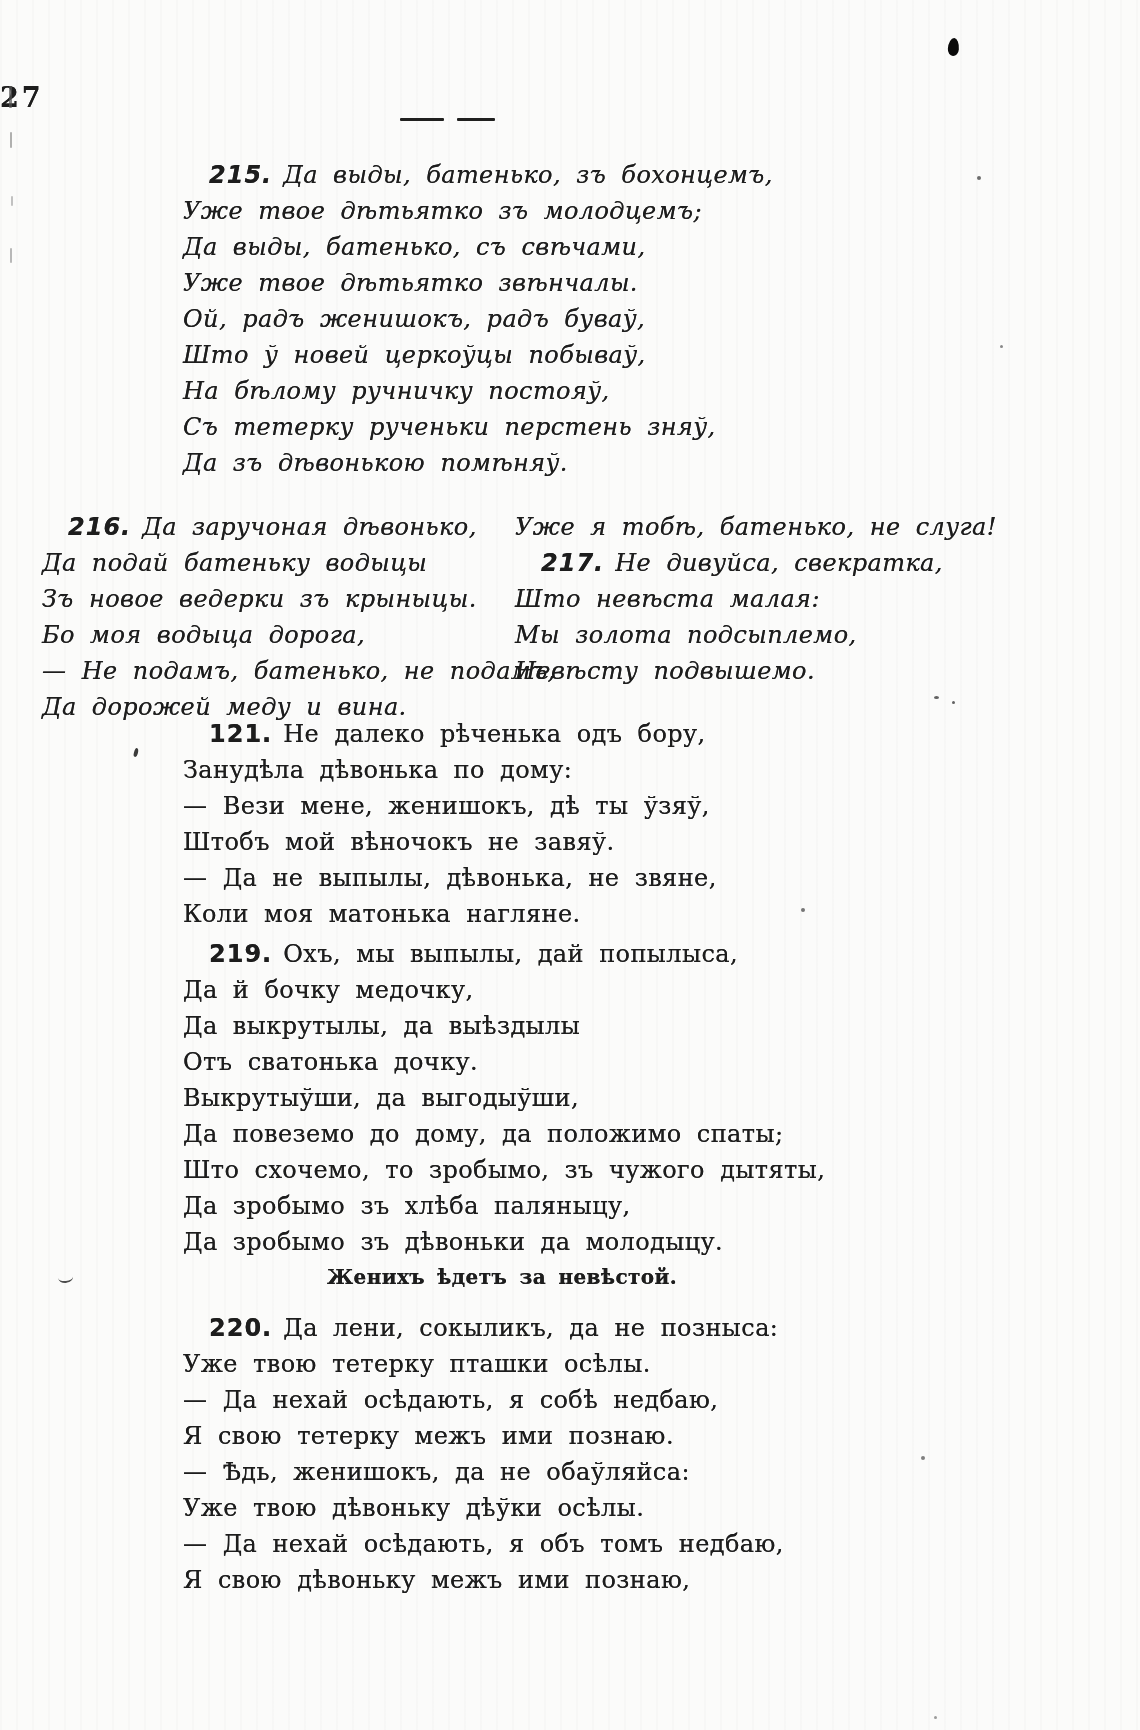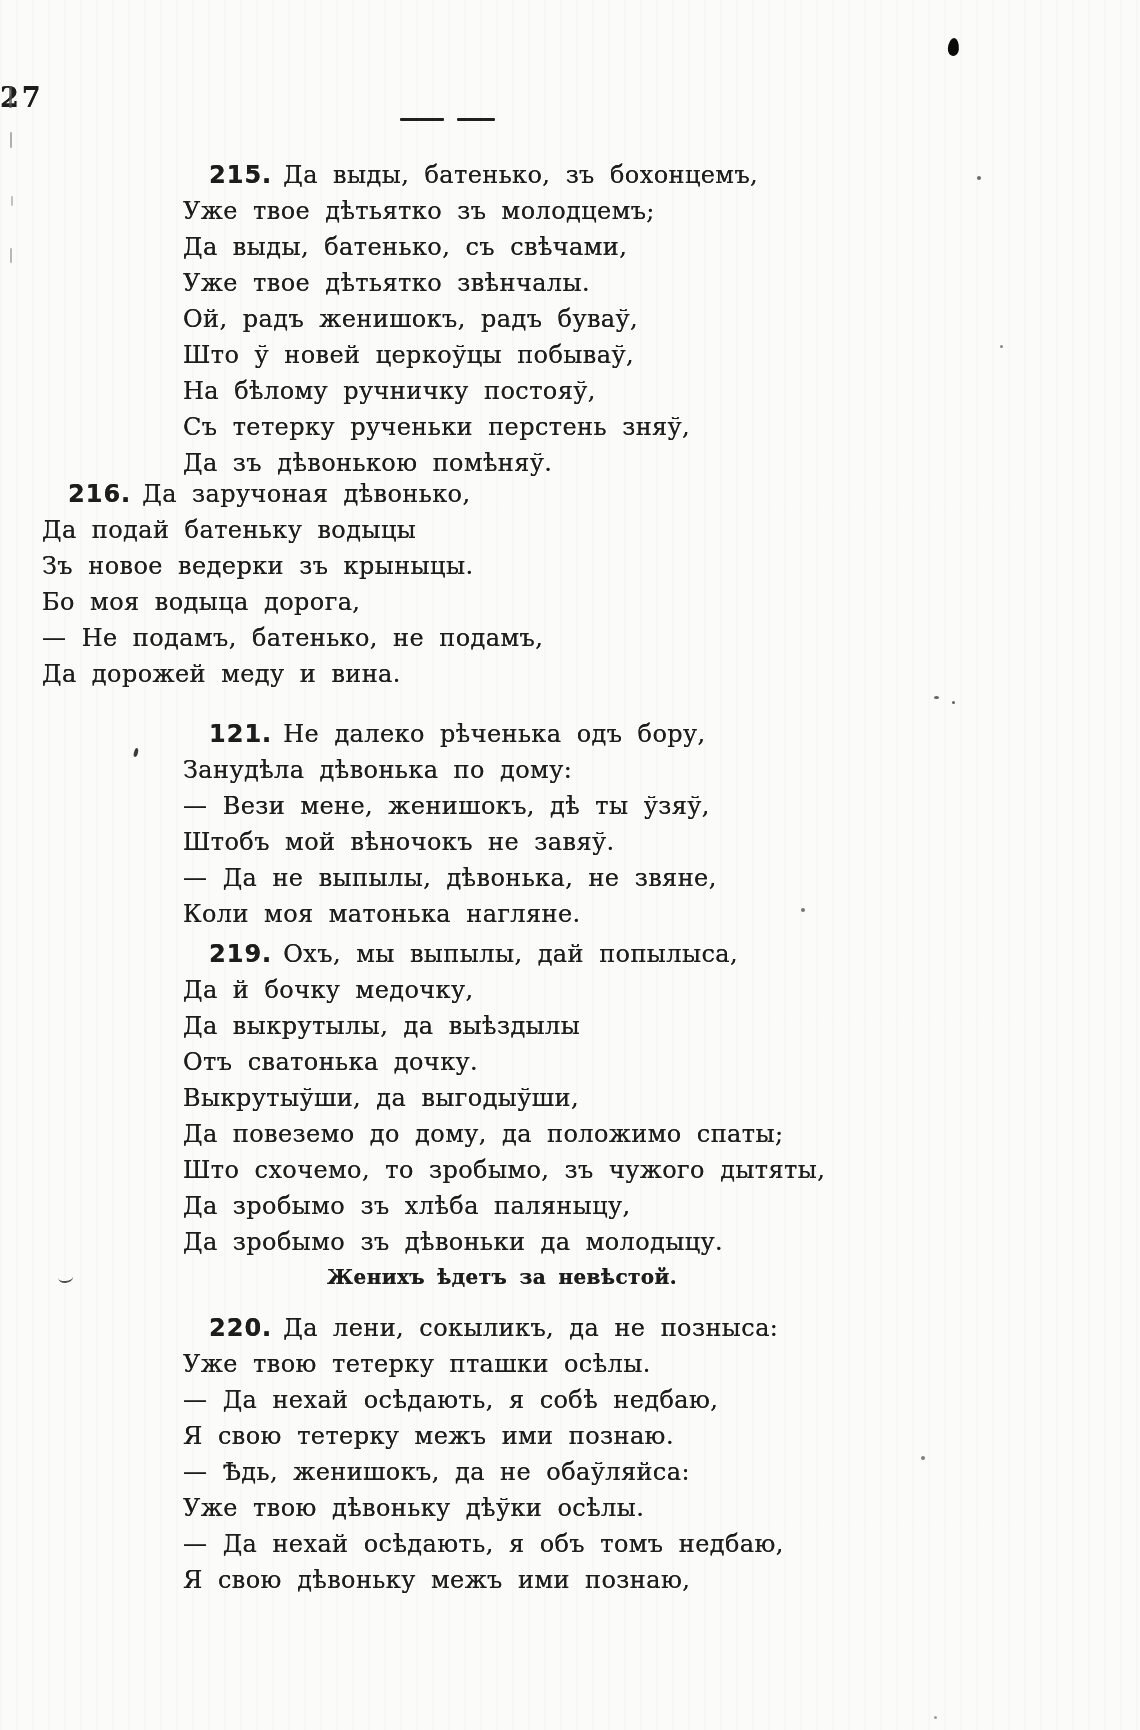--- a/index.html
+++ b/index.html
@@ -36,22 +36,22 @@
     text-shadow:0 0 0.6px rgba(25,25,25,0.9);
   }
   .pagenum-rule{
     margin-top:5px;
     display:flex;justify-content:center;gap:13px;
   }
   .pagenum-rule i{display:block;height:3px;background:#20201f;border-radius:1px;}
   .pagenum-rule i.d1{width:44px;}
   .pagenum-rule i.d2{width:38px;}
   .song{position:absolute;left:183px;}
-  .s215{top:157px;}
-  .twocol{position:absolute;top:476px;left:0;width:1098px;height:216px;}
+  .s215{top:157px;font-style:italic;}
+  .twocol{position:absolute;top:509px;left:0;width:1098px;height:216px;font-style:italic;}
   .col-left{position:absolute;left:42px;top:0;}
   .col-right{position:absolute;left:515px;top:0;}
   .s218{top:716px;}
   .s219{top:936px;}
   .heading-wrap{
     position:absolute;top:1265px;left:0;width:1004px;
     text-align:center;
   }
   .heading{
     font-weight:700;font-size:20px;
@@ -117,20 +117,27 @@
 
   <div class="twocol">
     <div class="col-left txt">
       <p class="line first"><span class="num">216.</span><span>Да заручоная дѣвонько,</span></p>
       <p class="line">Да подай батеньку водыцы</p>
       <p class="line">Зъ новое ведерки зъ крыныцы.</p>
       <p class="line">Бо моя водыца дорога,</p>
       <p class="line">— Не подамъ, батенько, не подамъ,</p>
       <p class="line">Да дорожей меду и вина.</p>
     </div>
+    <div class="col-right txt">
+      <p class="line">Уже я тобѣ, батенько, не слуга!</p>
+      <p class="line first"><span class="num">217.</span><span>Не дивуйса, свекратка,</span></p>
+      <p class="line">Што невѣста малая:</p>
+      <p class="line">Мы золота подсыплемо,</p>
+      <p class="line">Невѣсту подвышемо.</p>
+    </div>
   </div>
 
   <div class="song s218 txt">
     <p class="line first"><span class="num">121.</span><span>Не далеко рѣченька одъ бору,</span></p>
     <p class="line">Занудѣла дѣвонька по дому:</p>
     <p class="line">— Вези мене, женишокъ, дѣ ты ўзяў,</p>
     <p class="line">Штобъ мой вѣночокъ не завяў.</p>
     <p class="line">— Да не выпылы, дѣвонька, не звяне,</p>
     <p class="line">Коли моя матонька нагляне.</p>
   </div>

